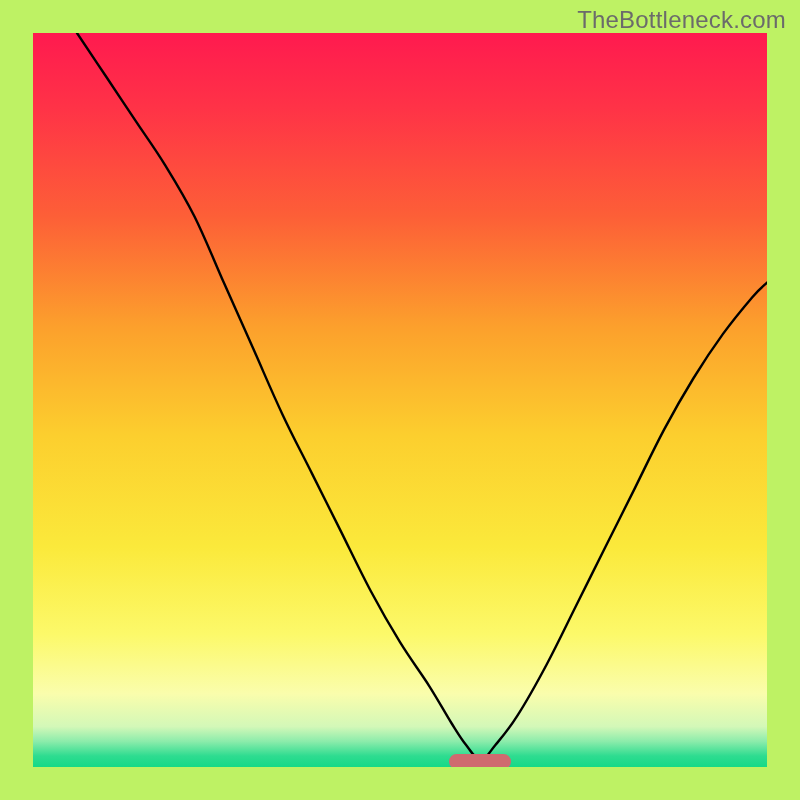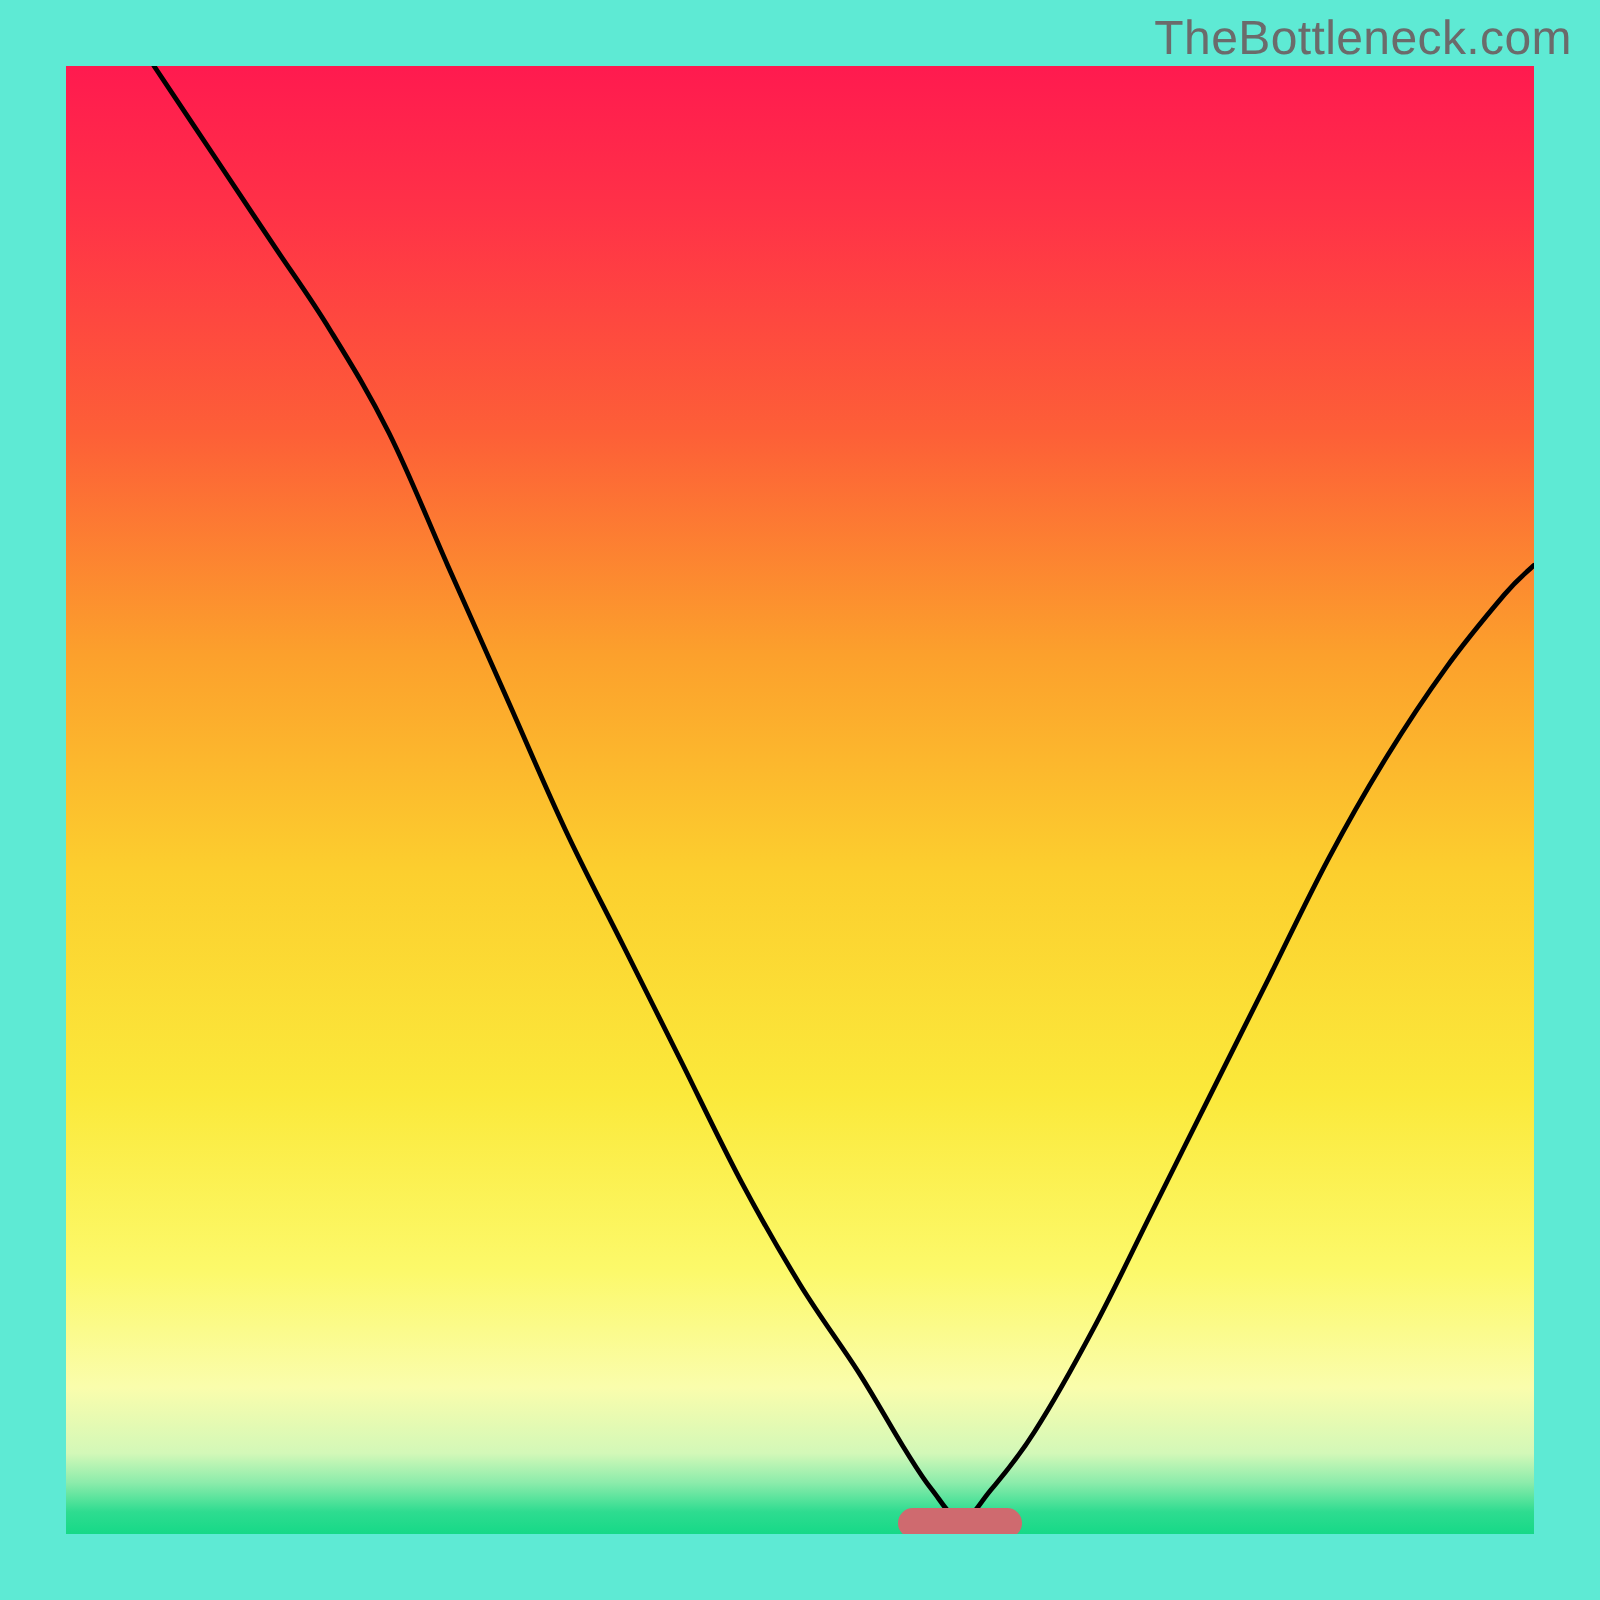--- a/index.html
+++ b/index.html
@@ -10,21 +10,21 @@
     background: #000;
     overflow: hidden;
     font-family: Arial, Helvetica, sans-serif;
   }
   .frame {
     position: absolute;
     left: 0;
     top: 0;
     width: 800px;
     height: 800px;
-    background: #5eead4;
+    background: #bef264;
   }
   .watermark {
     position: absolute;
     top: 6px;
     right: 14px;
     color: #6b6b6b;
     font-size: 24px;
     font-weight: 400;
     letter-spacing: 0.2px;
     user-select: none;

